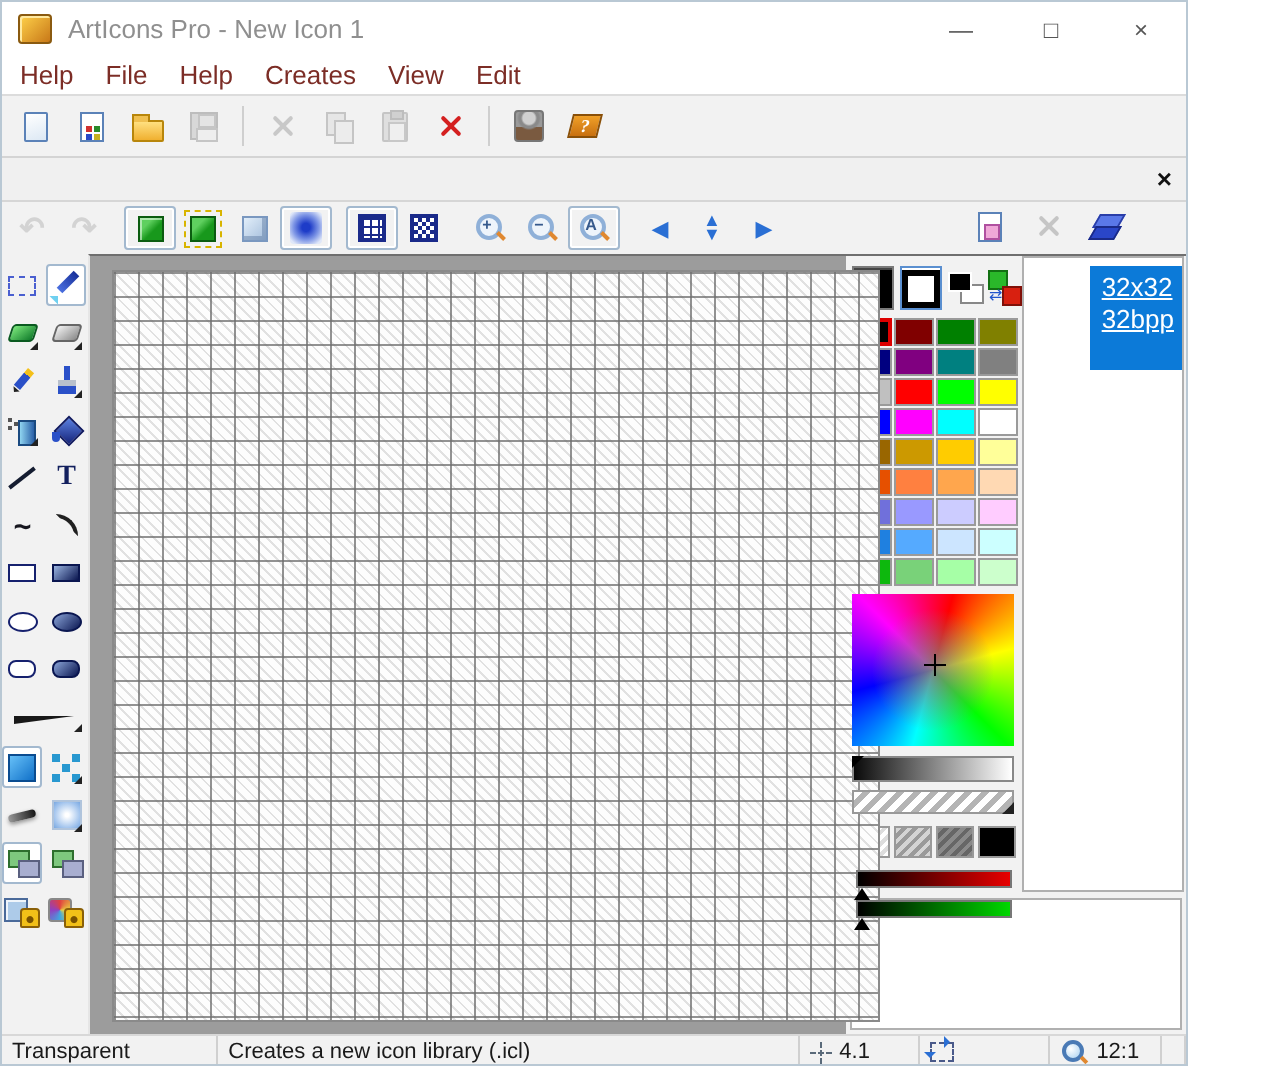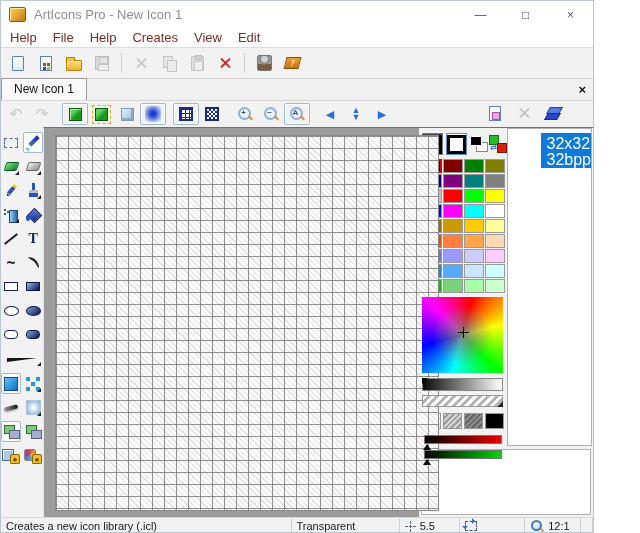--- a/index.html
+++ b/index.html
@@ -92,21 +92,21 @@
   .s4d { background:#000; }
 
   .cbar { width:78px; height:9px; border:1px solid #777; position:relative; margin:6px 0 0 2px; }
   .cbar.red { background:linear-gradient(to right,#000,#e80000); }
   .cbar.green { background:linear-gradient(to right,#000,#00d800); }
   .cbar::before { content:""; position:absolute; left:-2px; bottom:-7px; border:4px solid transparent; border-bottom:6px solid #000; border-top:none; }
 
   .list-col { flex:1; background:#fff; border:1px solid #b0b0b0; margin-right:1px; }
   .fmt-item { display:flex; margin-top:4px; }
   .fmt-thumb { width:33px; }
-  .fmt-label { flex:1; background:#0c7ad8; color:#fff; font-size:16px; line-height:16px; padding:3px 0 0 6px; }
+  .fmt-label { flex:1; background:#0c7ad8; color:#fff; font-size:13px; line-height:16px; padding:3px 0 17px 6px;text-decoration:underline; }
   .preview-panel { flex:1; margin:3px 2px 2px 2px; background:#fff; border:1px solid #b0b0b0; }
 
   
   .statusbar { height:17px; background:#f2f2f2; border-top:1px solid #d8d8d8; display:flex; align-items:center; font-size:11px; color:#1a1a1a; }
   .sb-seg { height:100%; display:flex; align-items:center; padding:0 5px; border-right:1px solid #d0d0d0; overflow:hidden; white-space:nowrap; }
 
   
   .icon { display:flex; align-items:center; justify-content:center; position:relative; font-size:12px; }
   .i-new-library { width:12px; height:15px; background:linear-gradient(160deg,#fff,#dce8f4); border:1px solid #5b82b8; border-radius:1px; }
   .i-new-image { width:12px; height:15px; background:#fff; border:1px solid #5b82b8; position:relative; }
@@ -252,23 +252,20 @@
       </button>
       <span class="sep"></span>
       <button class="tb-btn">
         <span class="icon i-wizard"></span>
       </button>
       <button class="tb-btn">
         <span class="icon i-help-book">?</span>
       </button>
     </div>
   <div class="tabbar">
-    <div class="tab">
-      <span>New Icon 1</span>
-    </div>
     <button class="tab-close">×</button>
   </div>
   <div class="toolbar2" id="toolbar-edit">
       <button class="tb-btn disabled">
         <span class="icon i-undo-arrow">↶</span>
       </button>
       <button class="tb-btn disabled">
         <span class="icon i-redo-arrow">↷</span>
       </button>
       <span class="gap"></span>
@@ -514,29 +511,29 @@
                 <div>32x32</div>
                 <div>32bpp</div>
               </div>
             </div>
           </div>
       </div>
       <div class="preview-panel"></div>
     </div>
   </div>
   <div class="statusbar" id="statusbar">
+      <div class="sb-seg" style="width: 117px;">
+        <span>Transparent</span>
+      </div>
       <div class="sb-seg" style="width: 316px;">
         <span>Creates a new icon library (.icl)</span>
       </div>
-      <div class="sb-seg" style="width: 117px;">
-        <span>Transparent</span>
-      </div>
       <div class="sb-seg" style="width: 65px;">
         <span class="icon i-position-cross"></span>
-        <span>5.5</span>
+        <span>4.1</span>
       </div>
       <div class="sb-seg" style="width: 70px;">
         <span class="icon i-selection-rect"></span>
       </div>
       <div class="sb-seg" style="width: 60px;">
         <span class="icon i-magnifier-small"></span>
         <span>12:1</span>
       </div>
       <div class="sb-seg" style="width: 12px;"></div>
     </div>

